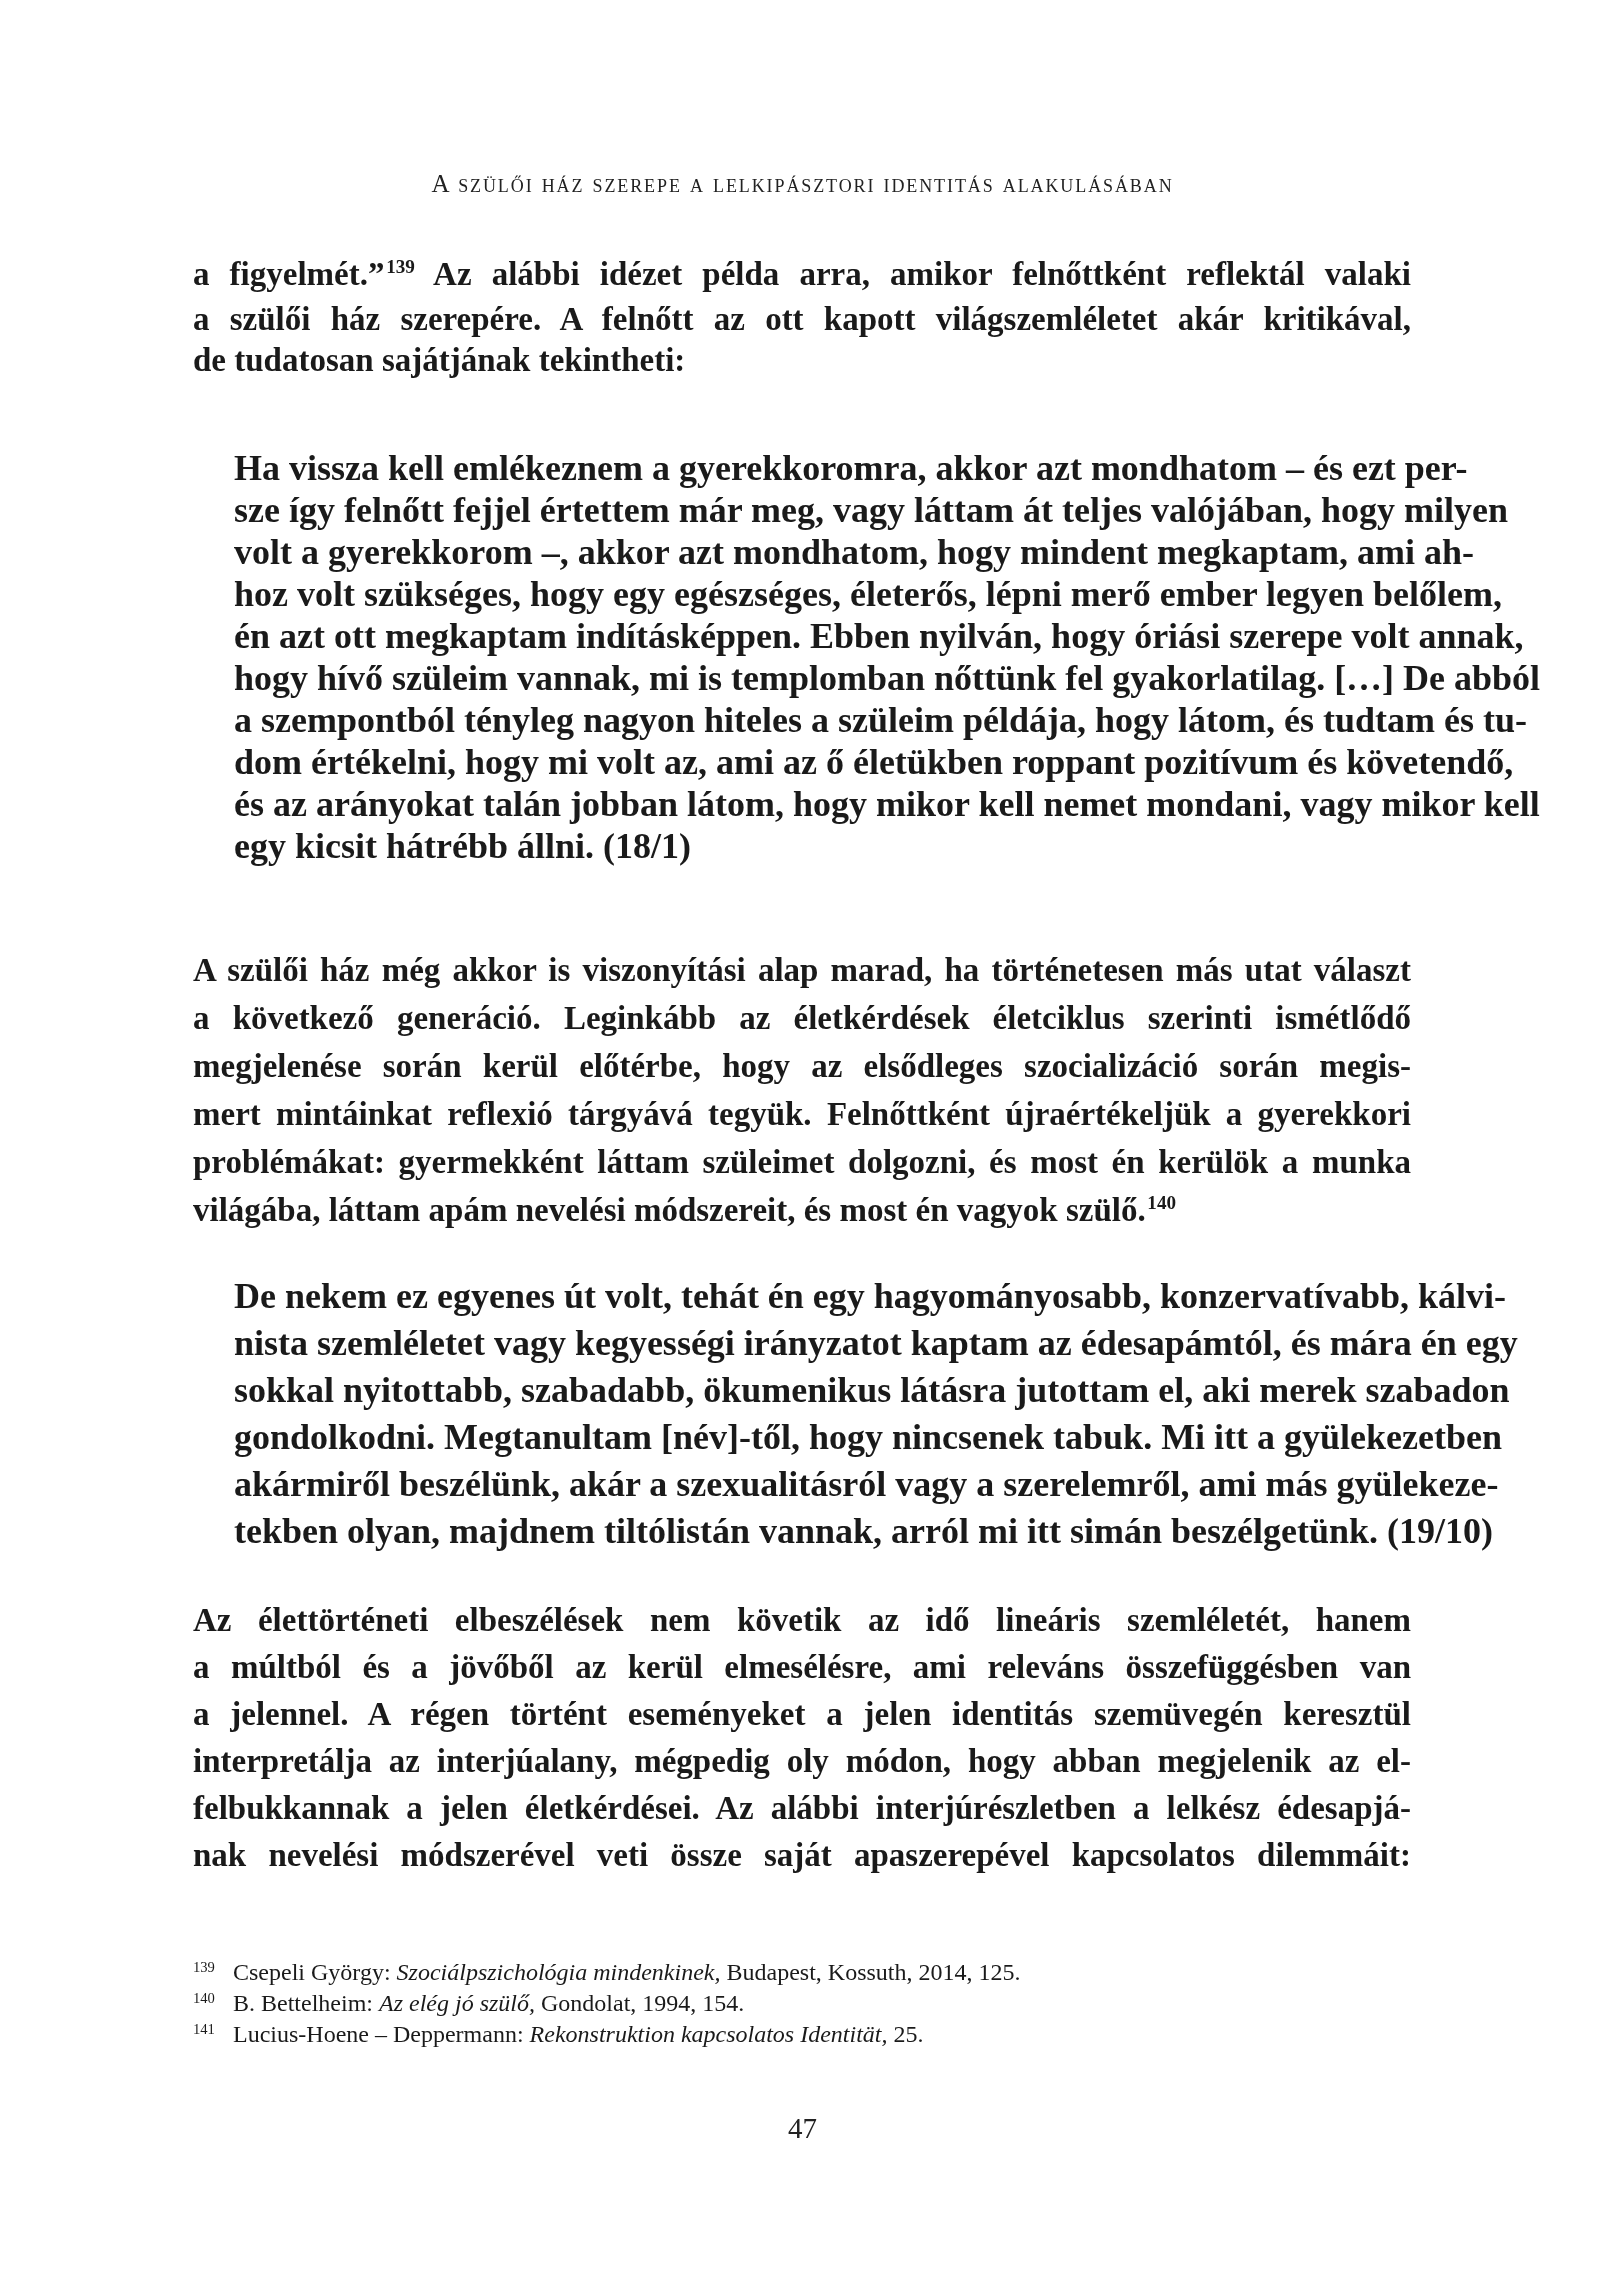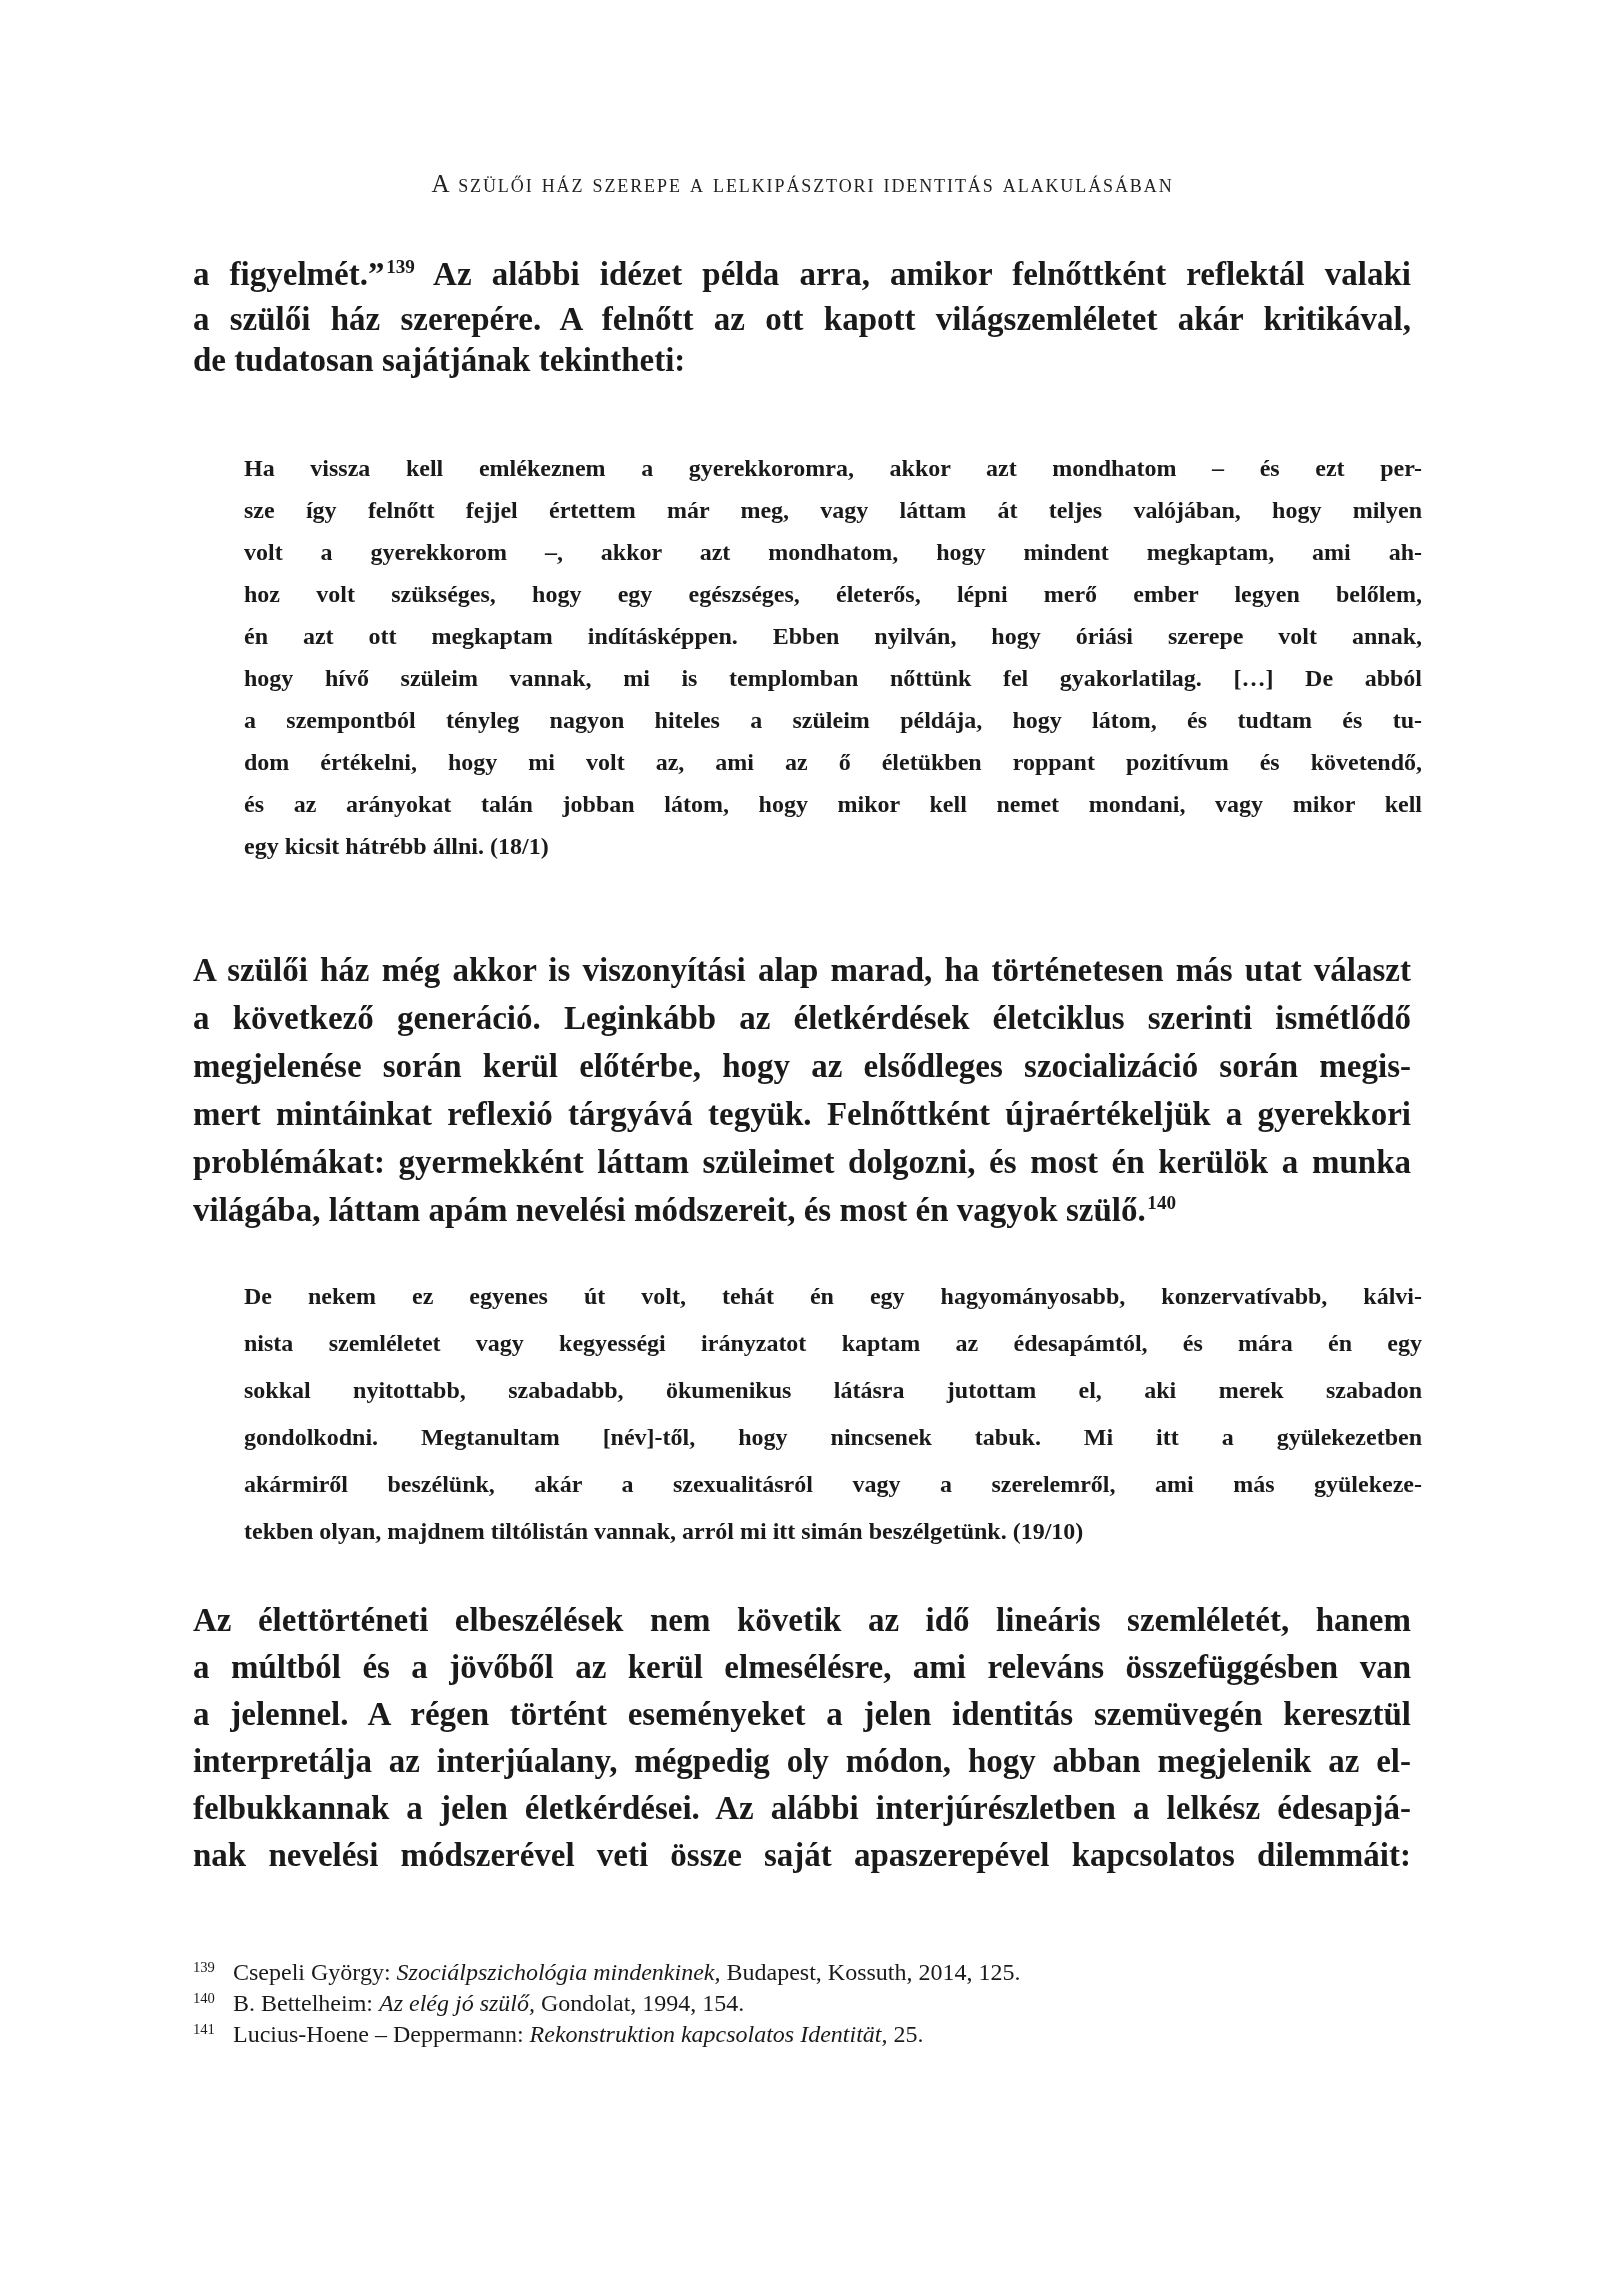--- a/index.html
+++ b/index.html
@@ -17,21 +17,21 @@
   .block {
     position: absolute; left: 193px; width: 1218px;
     text-align: justify; text-align-last: left;
   }
   .line {
     display: block; white-space: nowrap;
     text-align: justify; text-align-last: justify; font-weight: bold;
   }
   .line.last { text-align-last: left; }
   .body-text { font-size: 33px; }
-  .quote { left: 244px; width: 1178px; font-size: 24px; }
+  .quote { left: 234px; width: 1178px; font-size: 36px; }
   sup.fn { font-size: 0.58em; vertical-align: 0; position: relative; top: -0.62em; margin-left: 1.7px; }
   .p1 { top: 254px; line-height: 41px; }
   .q1 { top: 447px; line-height: 42px; }
   .p2 { top: 946px; line-height: 48px; }
   .q2 { top: 1273px; line-height: 47px; }
   .p3 { top: 1597px; line-height: 47px; }
   .footnotes {
     position: absolute; left: 193px; width: 1218px; top: 1958px;
     font-size: 24px; line-height: 28px;
   }
@@ -95,14 +95,15 @@
     <span class="line">felbukkannak a jelen életkérdései. Az alábbi interjúrészletben a lelkész édesapjá-</span>
     <span class="line">nak nevelési módszerével veti össze saját apaszerepével kapcsolatos dilemmáit:</span>
   </div>
 
   <div class="footnotes">
     <span class="footnote"><span class="fn-num">139</span><span>Csepeli György: </span><span class="fn-italic">Szociálpszichológia mindenkinek,</span><span> Budapest, Kossuth, 2014, 125.</span></span>
     <span class="footnote"><span class="fn-num">140</span><span>B. Bettelheim: </span><span class="fn-italic">Az elég jó szülő,</span><span> Gondolat, 1994, 154.</span></span>
     <span class="footnote"><span class="fn-num">141</span><span>Lucius-Hoene – Deppermann: </span><span class="fn-italic">Rekonstruktion kapcsolatos Identität,</span><span> 25.</span></span>
   </div>
 
+  <div class="page-number">47</div>
 </div>
 
 
 </body></html>

